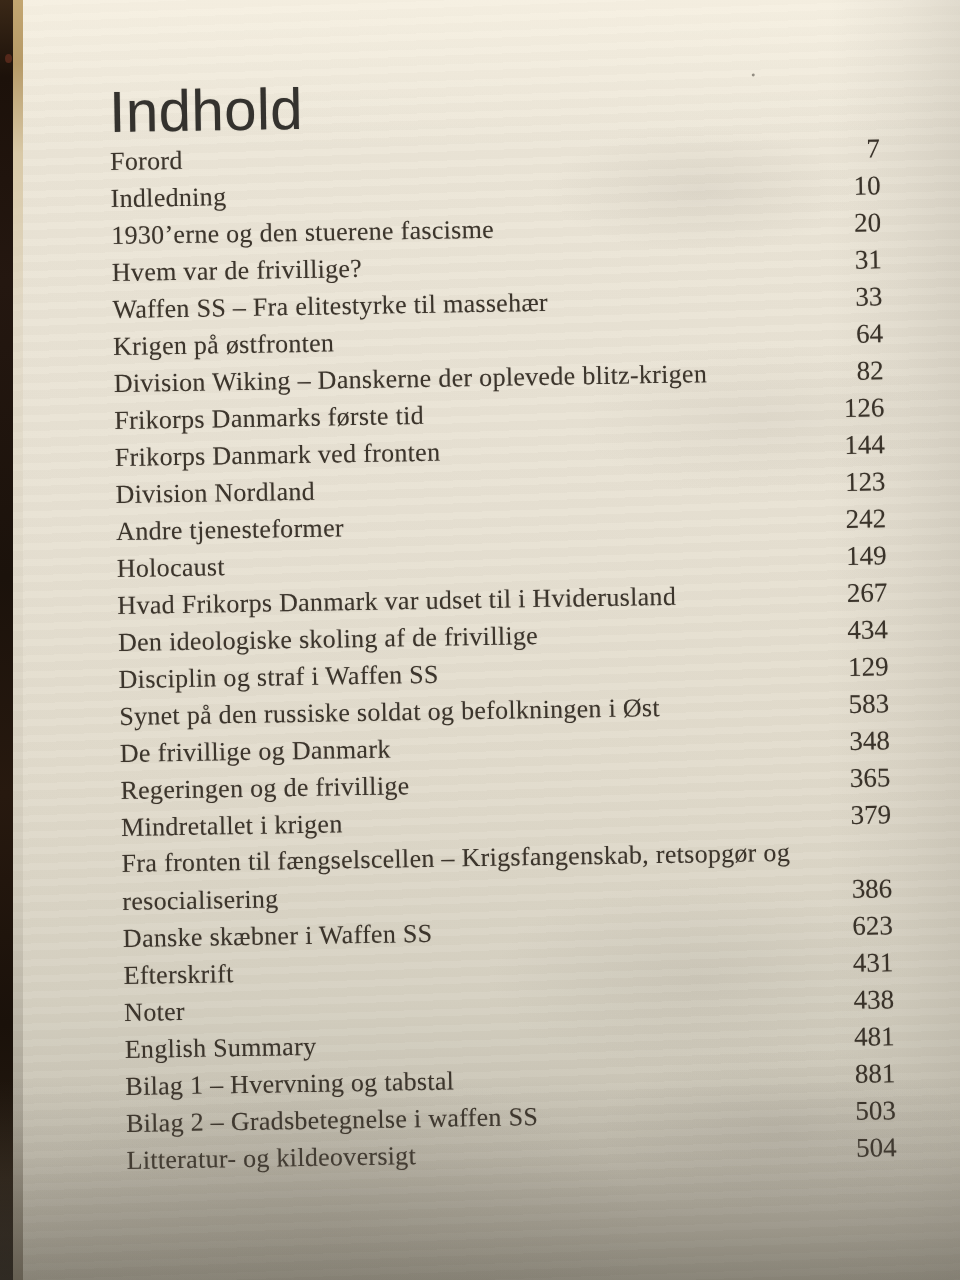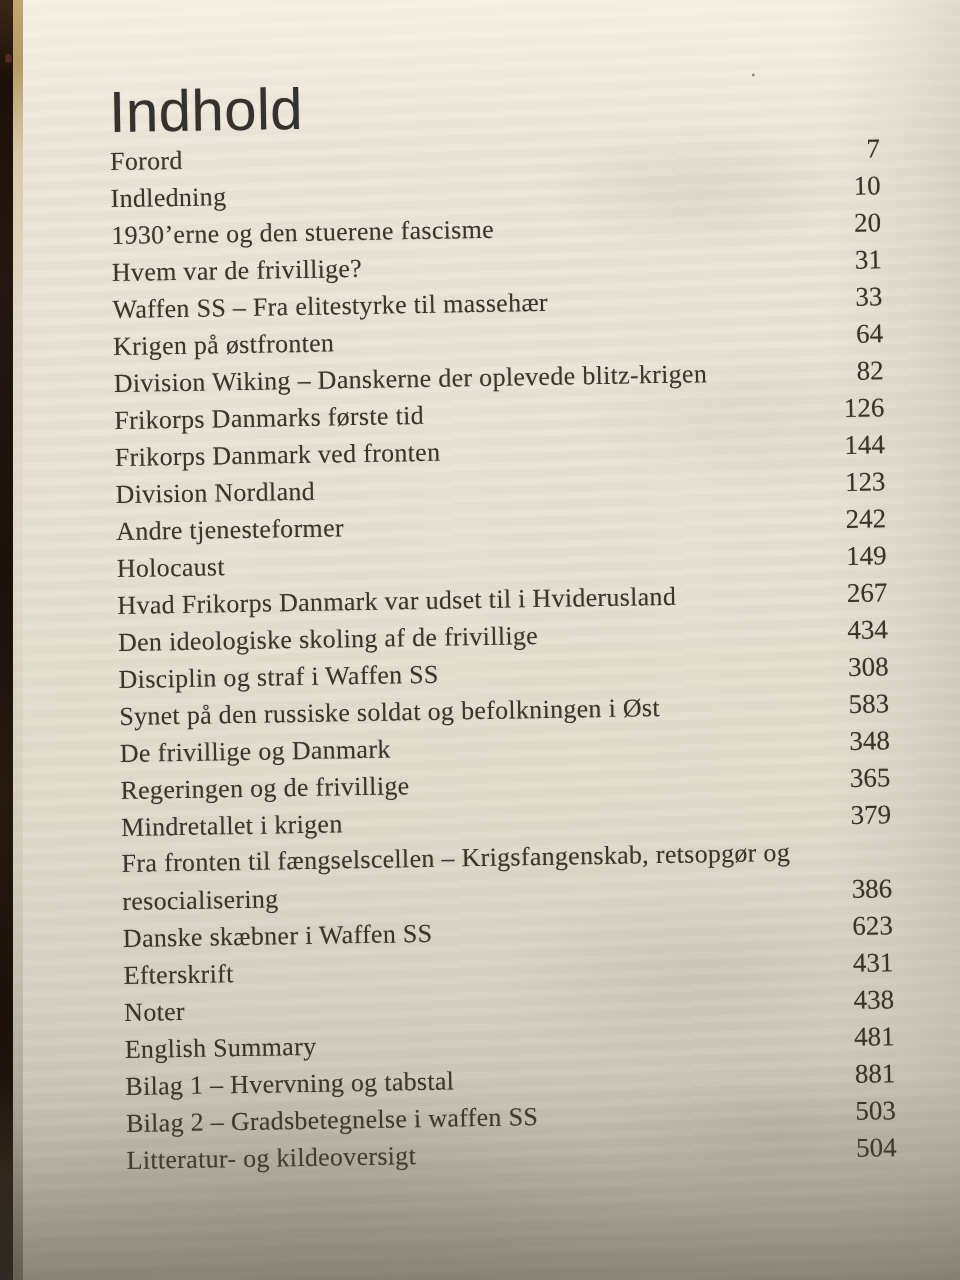--- a/index.html
+++ b/index.html
@@ -221,21 +221,21 @@
       <div class="toc-line">
           <span class="toc-label">Hvad Frikorps Danmark var udset til i Hviderusland</span>
           <span class="toc-page">267</span>
         </div>
       <div class="toc-line">
           <span class="toc-label">Den ideologiske skoling af de frivillige</span>
           <span class="toc-page">434</span>
         </div>
       <div class="toc-line">
           <span class="toc-label">Disciplin og straf i Waffen SS</span>
-          <span class="toc-page">308</span>
+          <span class="toc-page">129</span>
         </div>
       <div class="toc-line">
           <span class="toc-label">Synet på den russiske soldat og befolkningen i Øst</span>
           <span class="toc-page">583</span>
         </div>
       <div class="toc-line">
           <span class="toc-label">De frivillige og Danmark</span>
           <span class="toc-page">348</span>
         </div>
       <div class="toc-line">

